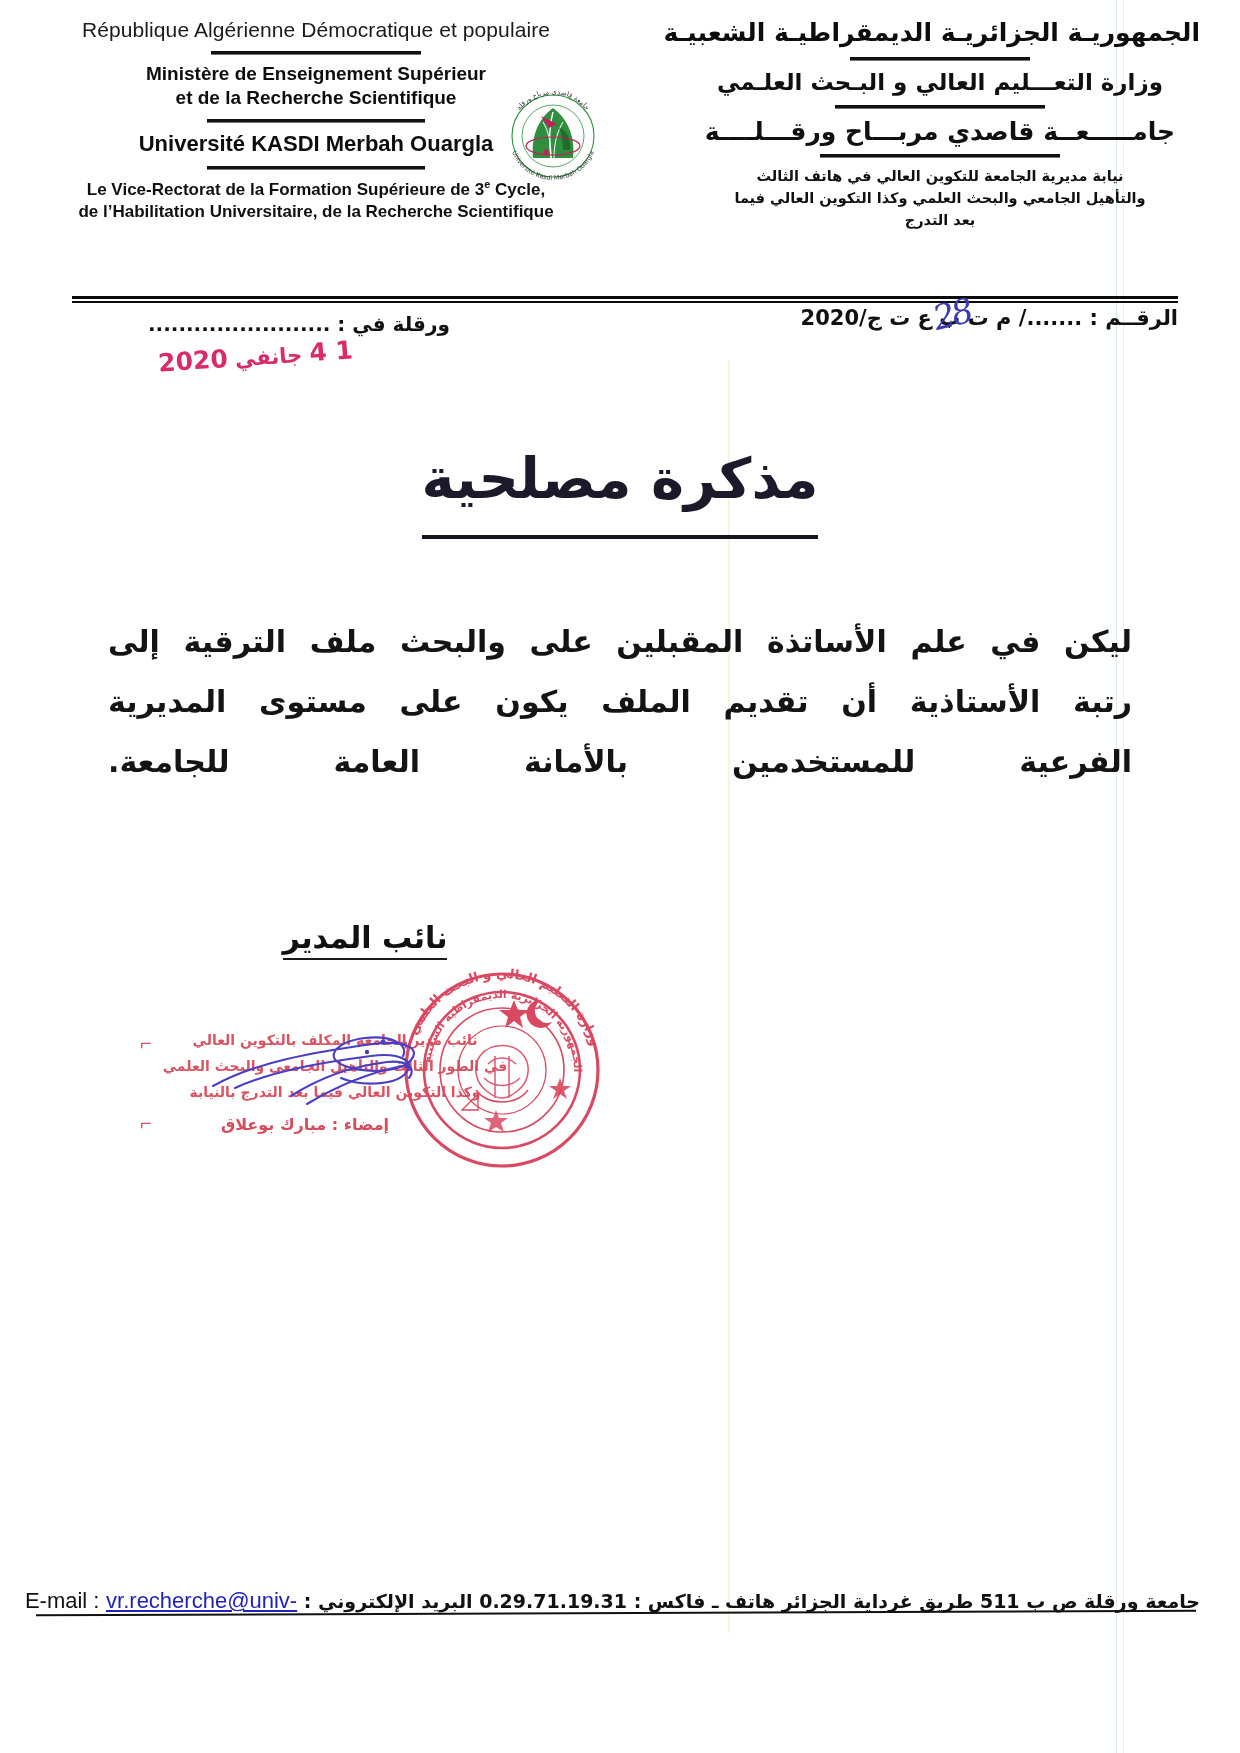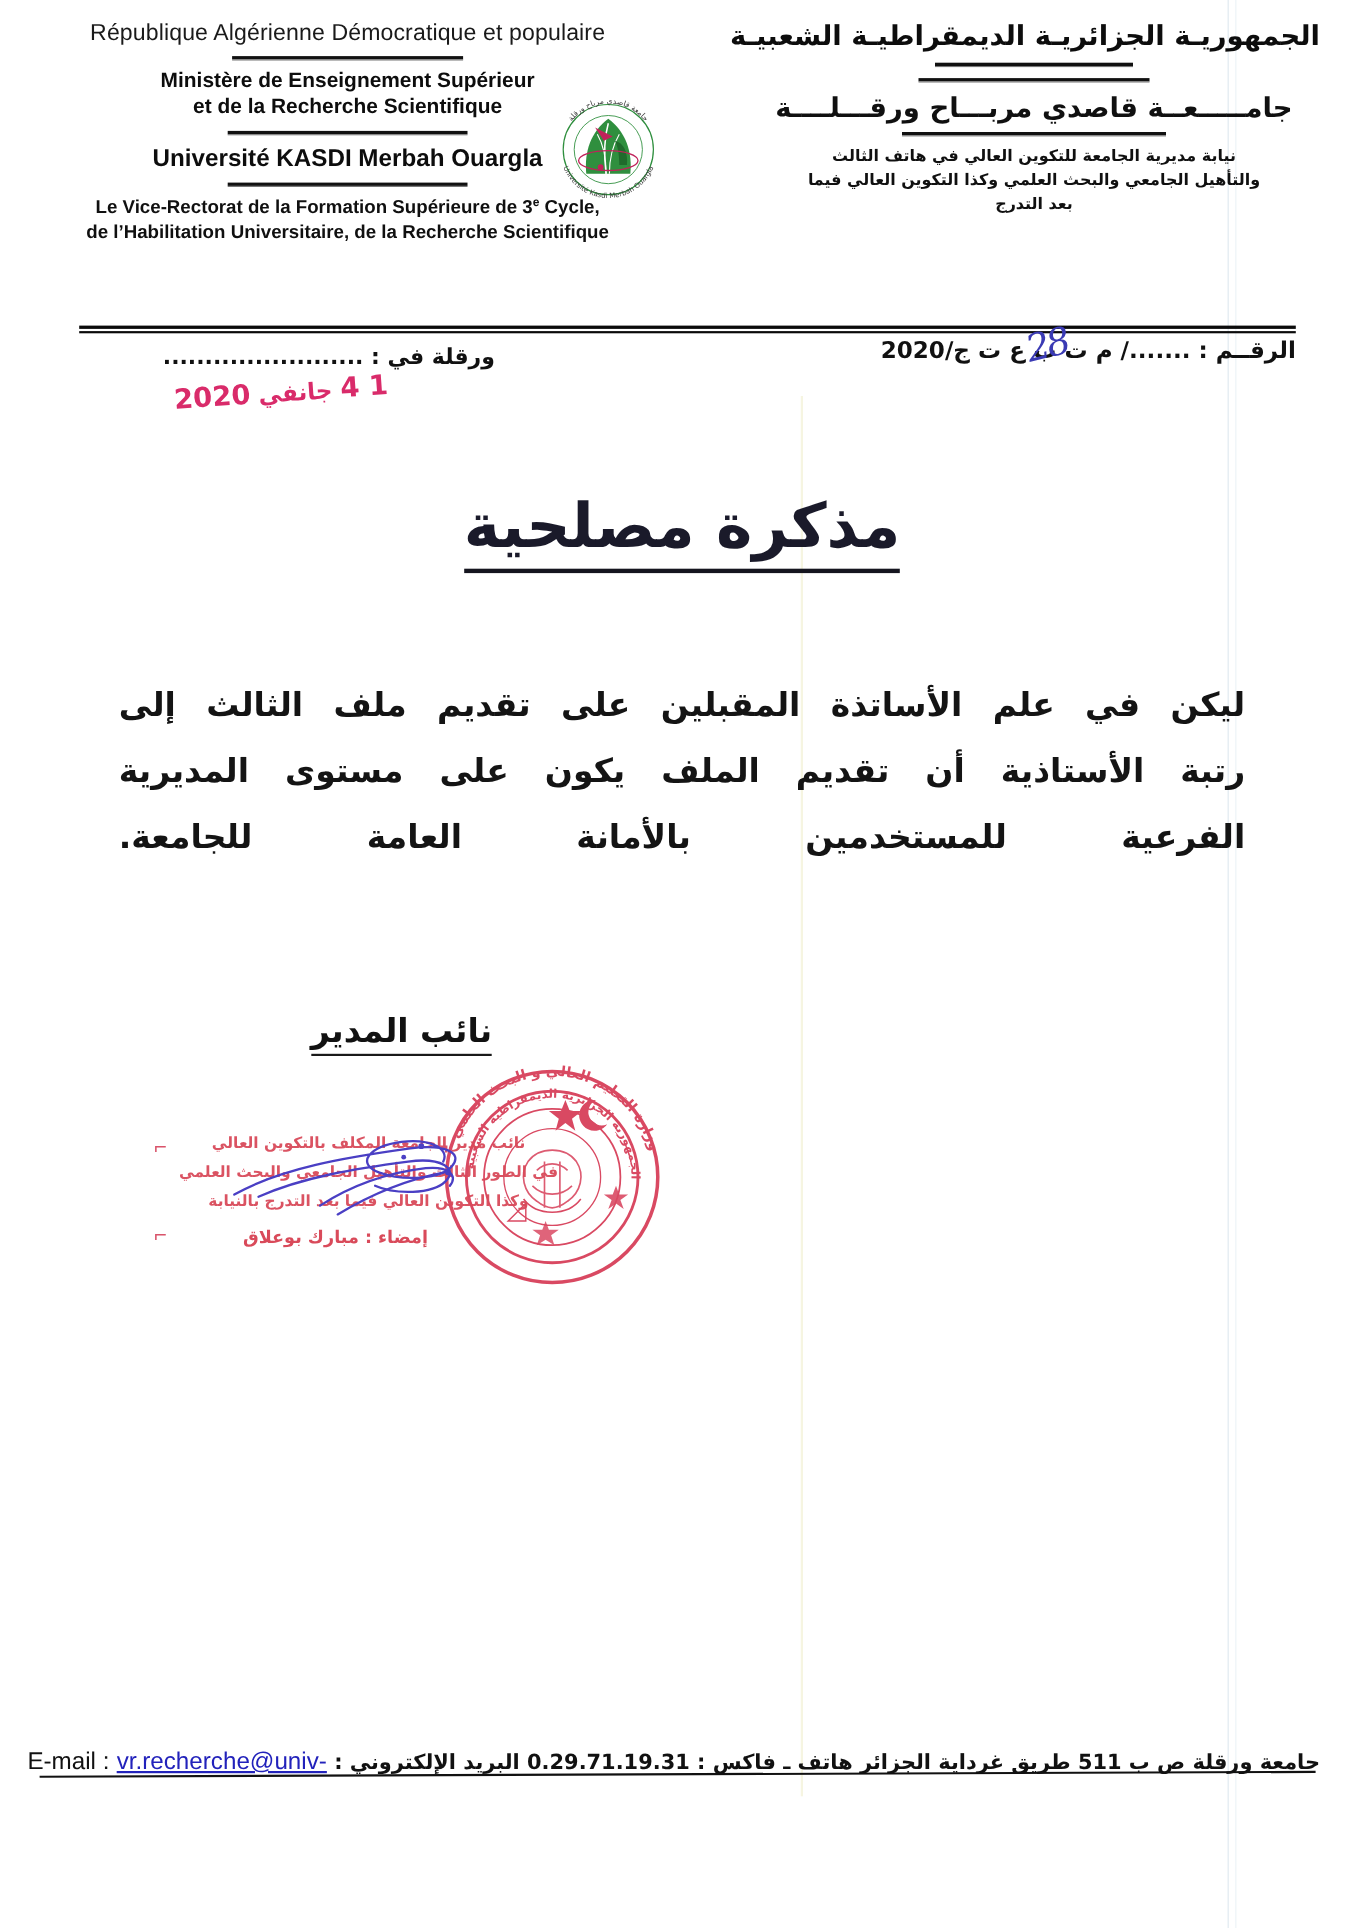--- a/index.html
+++ b/index.html
@@ -108,21 +108,21 @@
   .date-stamp .d { font-size: 25px; letter-spacing: 2px; }
 
   
   .doc-title {
     position: absolute; left: 0; right: 0; top: 446px;
     text-align: center; direction: rtl;
   }
   .doc-title span {
     font-family: "DejaVu Sans", sans-serif;
     font-size: 56px; font-weight: 700; color: #1a1a2a;
-    border-bottom: 4px solid #15151f; padding-bottom: 6px;
+    border-bottom: 4px solid #15151f; padding-bottom: 24px;
     letter-spacing: 1px;
   }
 
   
   .body-text {
     position: absolute; left: 108px; right: 108px; top: 612px;
     direction: rtl; text-align: justify;
     font-family: "DejaVu Sans", sans-serif;
     font-size: 30px; font-weight: 700; line-height: 2.0;
     color: #141414;
@@ -207,20 +207,21 @@
       <div class="fr-rule wide"></div>
       <div class="fr-small">
         <span>Le Vice-Rectorat de la Formation Supérieure de 3</span><span class="fr-sup">e</span><span> Cycle,</span>
       </div>
       <div class="fr-small">de l’Habilitation Universitaire, de la Recherche Scientifique</div>
     </div>
 
     <div class="hdr-ar">
       <div class="ar-l1">الجمهوريـة الجزائريـة الديمقراطيـة الشعبيـة</div>
       <div class="ar-rule"></div>
+      <div class="ar-l2">وزارة التعـــليم العالي و البـحث العلـمي</div>
       <div class="ar-rule" style="width:210px"></div>
       <div class="ar-l3">جامـــــعــة قاصدي مربـــاح ورقـــلــــة</div>
       <div class="ar-rule" style="width:240px;margin-top:8px"></div>
       <div class="ar-small">نيابة مديرية الجامعة للتكوين العالي في هاتف الثالث</div>
       <div class="ar-small">والتأهيل الجامعي والبحث العلمي وكذا التكوين العالي فيما</div>
       <div class="ar-small">بعد التدرج</div>
     </div>
 
     <div class="logo">
       <svg viewBox="0 0 112 112" width="112" height="112" aria-hidden="true">
@@ -262,21 +263,21 @@
       <span>جانفي</span>
       <span class="d">2020</span>
     </div>
   </div>
 
   <div class="doc-title">
     <span>مذكرة مصلحية</span>
   </div>
 
   <div class="body-text">
-    <p>ليكن في علم الأساتذة المقبلين على تقديم ملف الثالث إلى</p>
+    <p>ليكن في علم الأساتذة المقبلين على والبحث ملف الترقية إلى</p>
     <p>رتبة الأستاذية أن تقديم الملف يكون على مستوى المديرية</p>
     <p class="last">الفرعية للمستخدمين بالأمانة العامة للجامعة.</p>
   </div>
 
   <div class="sign-block">
     <span class="sign-title">نائب المدير</span>
   </div>
 
   <div class="stamp">
     <svg viewBox="0 0 220 220" width="220" height="220" aria-hidden="true">

